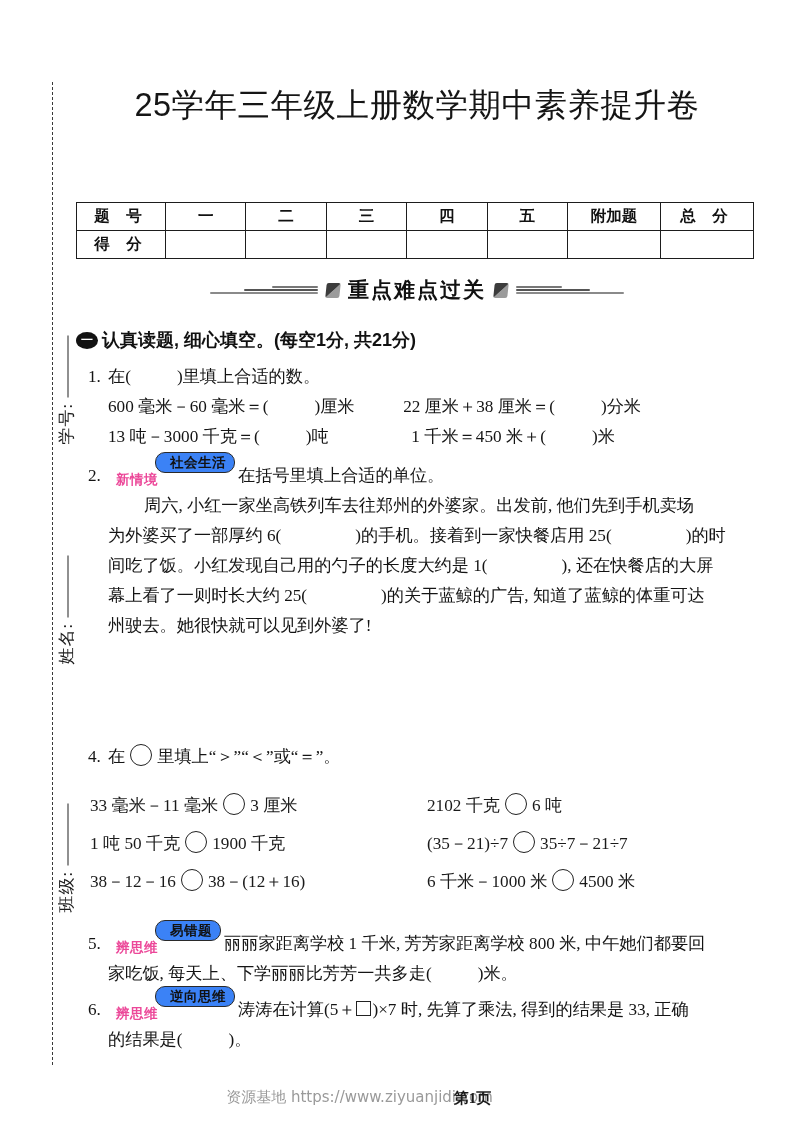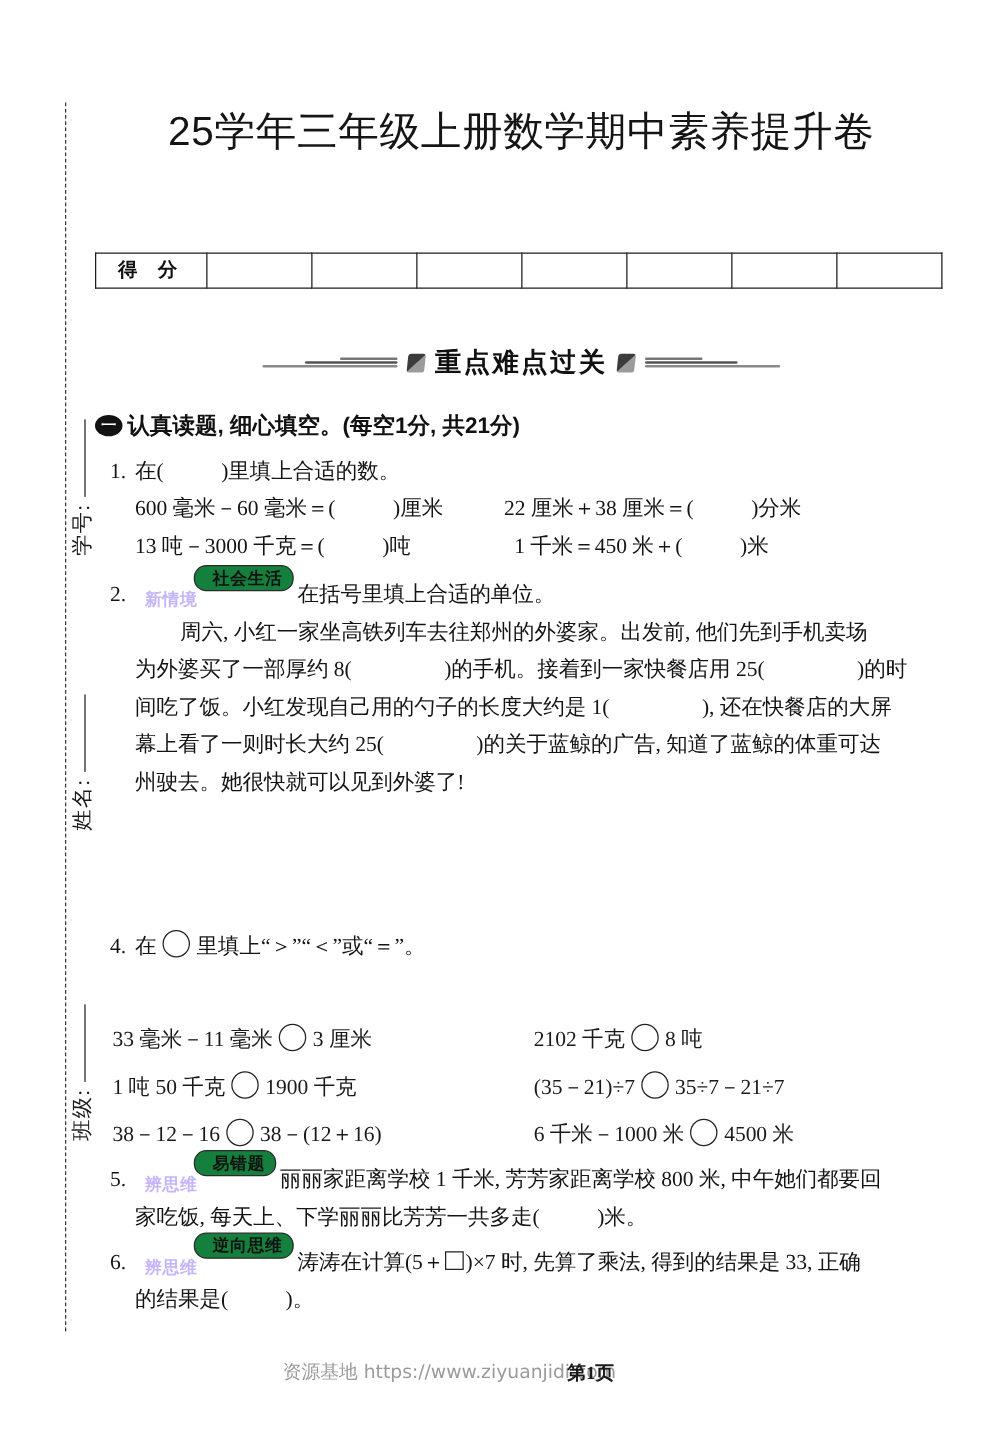--- a/index.html
+++ b/index.html
@@ -220,37 +220,37 @@
     align-items: stretch;
     vertical-align: -3px;
     margin: 0 3px 0 1px;
     height: 21px;
     font-family: "Liberation Sans", "DejaVu Sans", sans-serif;
     font-size: 13.5px;
     font-weight: bold;
   }
   .badge-dark {
     background: #1b1b1b;
-    color: #c4b5fd;
+    color: #ec4899;
     border-radius: 10px;
     padding: 0 7px;
     display: flex; align-items: center;
     letter-spacing: 0.5px;
     z-index: 2;
     margin-top: 28px;
   }
   .badge-out {
     border: 1.4px solid #2a2a2a;
     border-radius: 10px;
     color: #111;
     padding: 0 8px 0 14px;
     margin-left: -10px;
     display: flex; align-items: center;
     letter-spacing: 0.5px;
-    background: #15803d;
+    background: #3b82f6;
     z-index: 1;
     font-family: Liberation Serif, serif;
   }
 
   
   .cmp-grid {
     position: absolute;
     left: 18px;
     width: 690px;
   }
@@ -317,20 +317,30 @@
   </div>
 </div>
 
 <div id="sheet">
 
   <div id="paper-title">25学年三年级上册数学期中素养提升卷</div>
 
 
   <table id="score-table">
     <tbody>
+        <tr class="row-head">
+      <td class="col-label sp">题 号</td>
+      <td>一</td>
+      <td>二</td>
+      <td>三</td>
+      <td>四</td>
+      <td>五</td>
+      <td class="col-extra">附加题</td>
+      <td class="col-extra sp">总 分</td>
+    </tr>
     <tr class="row-score">
       <td class="col-label sp">得 分</td>
       <td></td>
       <td></td>
       <td></td>
       <td></td>
       <td></td>
       <td></td>
       <td></td>
     </tr>
@@ -378,47 +388,47 @@
     <div class="qline">
       <span class="qno">2.</span><span class="badge-pair">
           <span class="badge-dark">新情境</span>
           <span class="badge-out">社会生活</span>
         </span><span>在括号里填上合适的单位。</span>
     </div>
     <div class="qline indent-para">
       <span>周六, 小红一家坐高铁列车去往郑州的外婆家。出发前, 他们先到手机卖场</span>
     </div>
     <div class="qline indent1">
-      <span>为外婆买了一部厚约 8(</span><span class="paren wide"></span><span>)的手机。接着到一家快餐店用 25(</span><span class="paren wide"></span><span>)的时</span>
+      <span>为外婆买了一部厚约 6(</span><span class="paren wide"></span><span>)的手机。接着到一家快餐店用 25(</span><span class="paren wide"></span><span>)的时</span>
     </div>
     <div class="qline indent1">
       <span>间吃了饭。小红发现自己用的勺子的长度大约是 1(</span><span class="paren wide"></span><span>), 还在快餐店的大屏</span>
     </div>
     <div class="qline indent1">
       <span>幕上看了一则时长大约 25(</span><span class="paren wide"></span><span>)的关于蓝鲸的广告, 知道了蓝鲸的体重可达</span>
     </div>
     <div class="qline indent1">
       <span>州驶去。她很快就可以见到外婆了!</span>
     </div>
   </div>
 
 
   <div class="q" style="top:742px;">
     <div class="qline">
       <span class="qno">4.</span><span>在</span><span class="circ"></span><span>里填上“＞”“＜”或“＝”。</span>
     </div>
   </div>
 
-  <div class="cmp-grid" style="top:812px;">
+  <div class="cmp-grid" style="top:786px;">
     <div class="cmp-row">
       <span class="cmp-cell left">
         <span>33 毫米－11 毫米</span><span class="circ"></span><span>3 厘米</span>
       </span>
       <span class="cmp-cell">
-        <span>2102 千克</span><span class="circ"></span><span>8 吨</span>
+        <span>2102 千克</span><span class="circ"></span><span>6 吨</span>
       </span>
     </div>
     <div class="cmp-row">
       <span class="cmp-cell left">
         <span>1 吨 50 千克</span><span class="circ"></span><span>1900 千克</span>
       </span>
       <span class="cmp-cell">
         <span>(35－21)÷7</span><span class="circ"></span><span>35÷7－21÷7</span>
       </span>
     </div>

